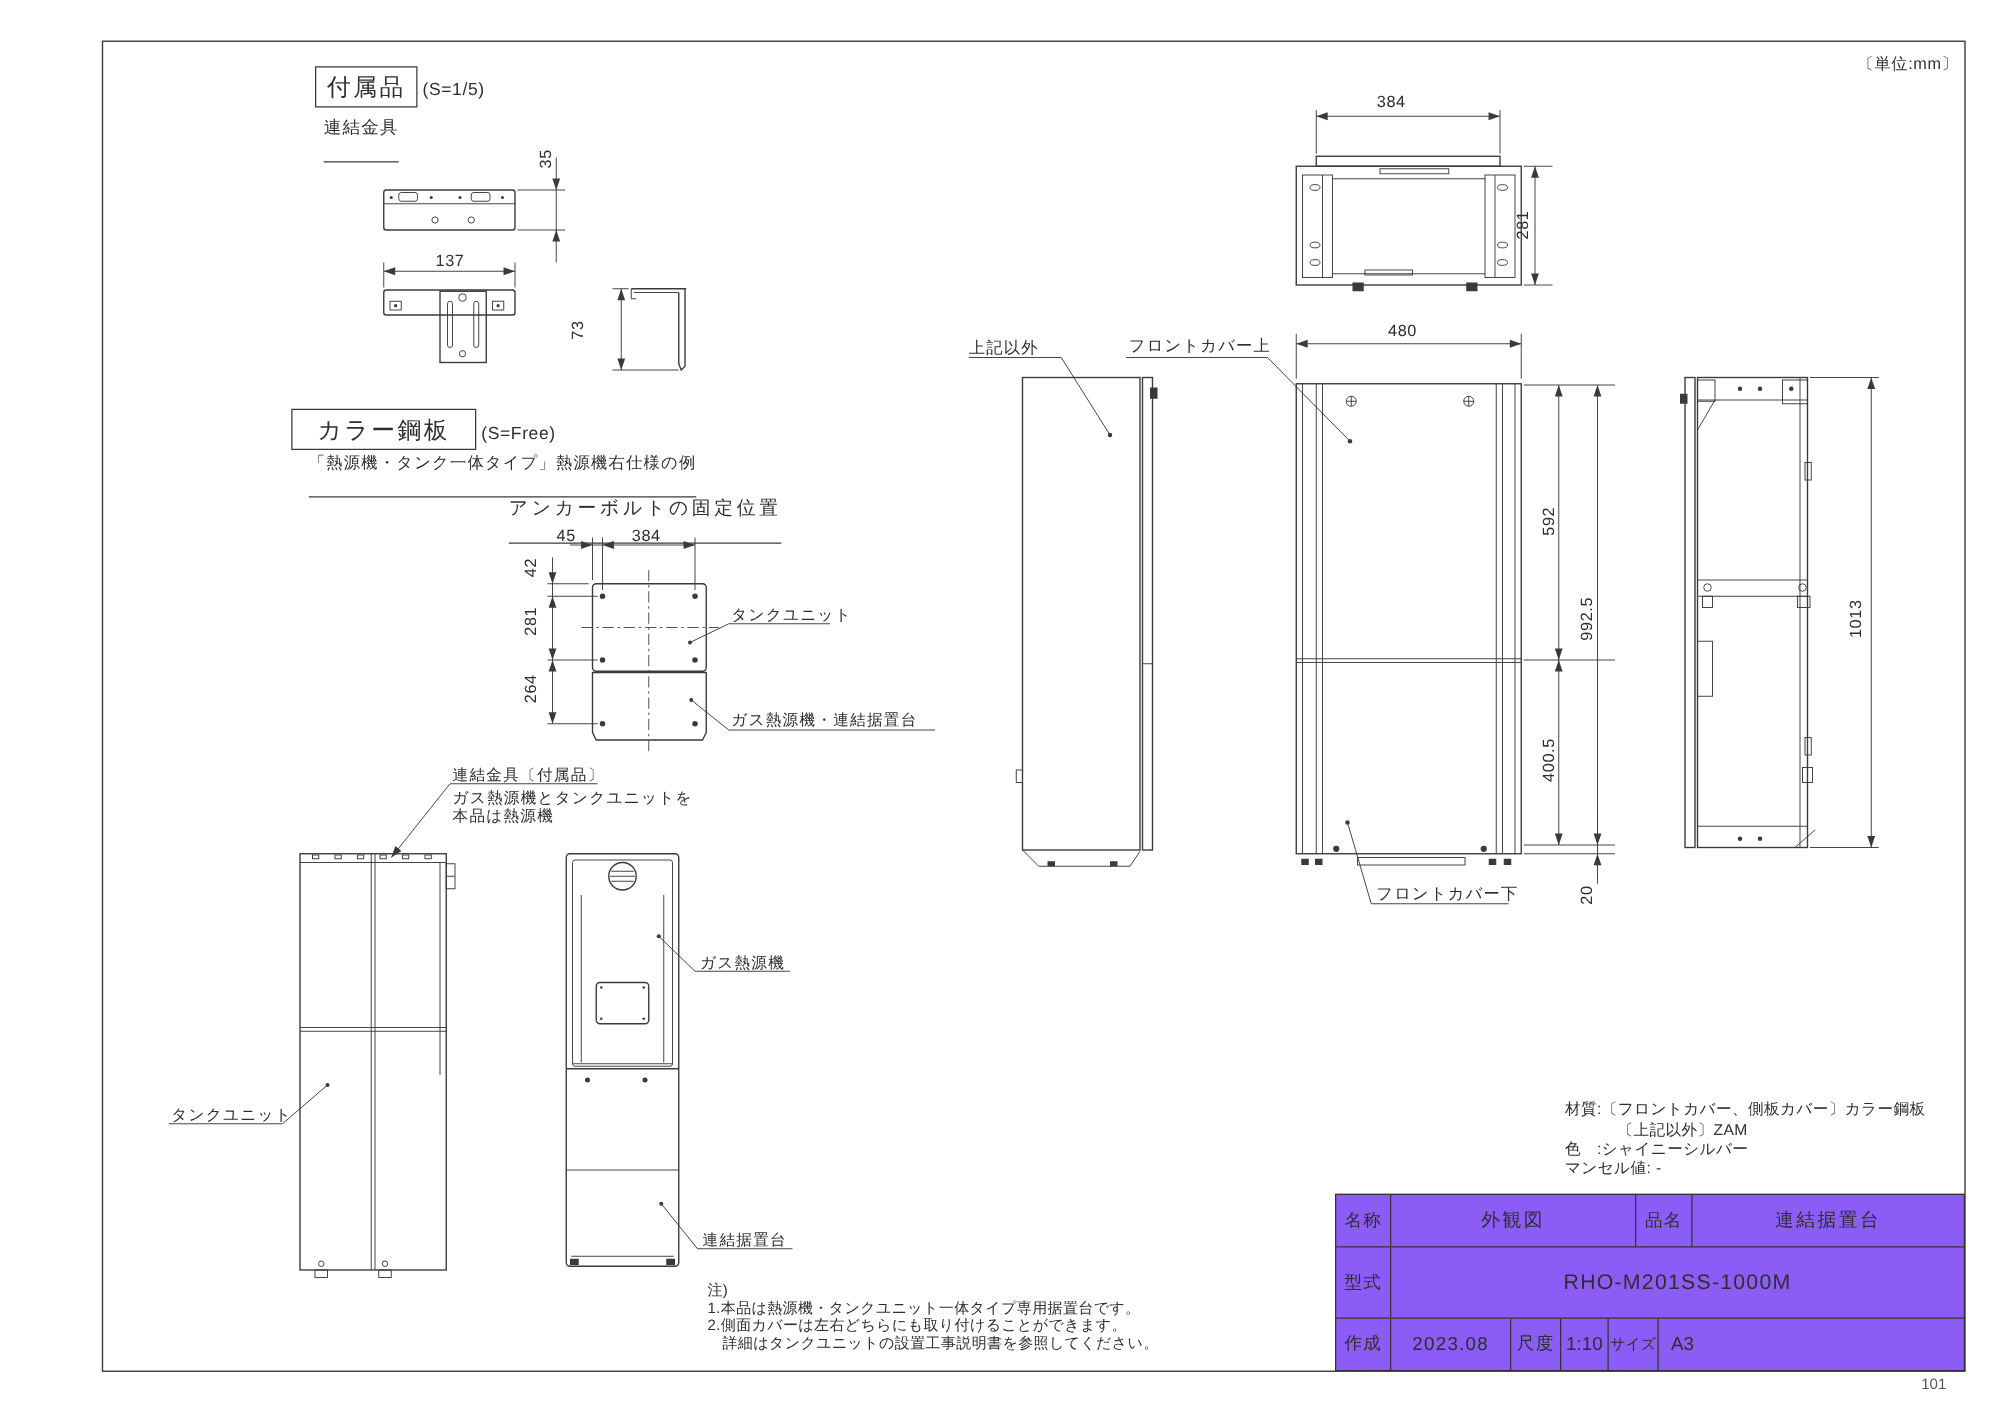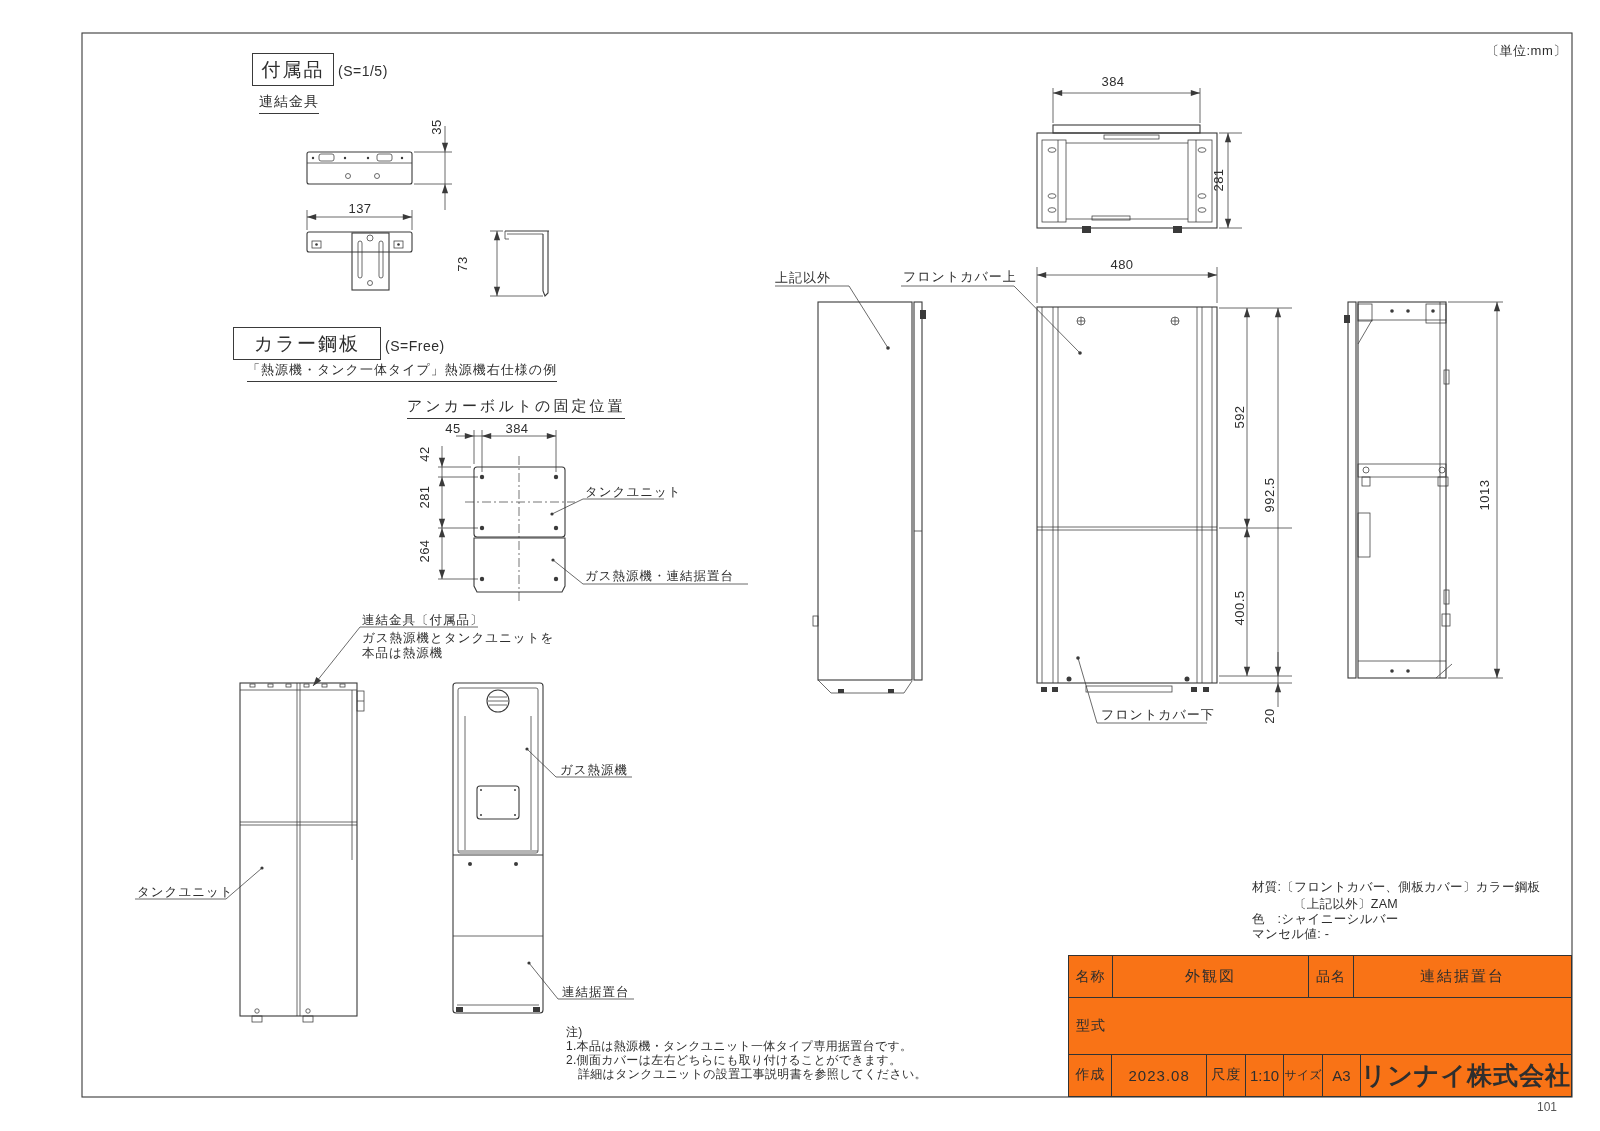--- a/index.html
+++ b/index.html
@@ -10,26 +10,26 @@
   .thin{stroke:#3a3a3a;stroke-width:0.75;fill:none;}
   .cl{stroke:#3a3a3a;stroke-width:0.7;stroke-dasharray:9 3 2 3;fill:none;}
   .fil{fill:#3a3a3a;stroke:none;}
   .lbl{position:absolute;font-size:12.5px;letter-spacing:1px;white-space:nowrap;}
   .lbl13{position:absolute;font-size:13px;letter-spacing:1px;white-space:nowrap;}
   .dht{position:absolute;transform:translate(-50%,-50%);font-size:13px;white-space:nowrap;letter-spacing:0.5px;}
   .dvt{position:absolute;transform:translate(-50%,-50%) rotate(-90deg);font-size:13px;white-space:nowrap;letter-spacing:0.5px;}
   .boxtitle{position:absolute;display:flex;align-items:center;justify-content:center;
             border:1.5px solid #3a3a3a;font-size:19px;letter-spacing:2px;background:#fff;}
   .scale-note{position:absolute;font-size:14px;letter-spacing:0.5px;white-space:nowrap;}
-  .ul{border-bottom:1.2px solid #3a3a3a;padding-bottom:2px;}
+  .ul{border-bottom:1.2px solid #3a3a3a;padding-bottom:18px;}
   .note{position:absolute;font-size:12px;letter-spacing:0.3px;white-space:nowrap;}
   .mat{position:absolute;font-size:12.5px;letter-spacing:0.3px;white-space:nowrap;}
   
   .tblock{position:absolute;left:1068px;top:955px;width:504px;height:142px;
-          border:1.6px solid #333;box-sizing:border-box;display:flex;flex-direction:column;background:#f97316;}
+          border:1.6px solid #333;box-sizing:border-box;display:flex;flex-direction:column;background:#8b5cf6;}
   .trow{display:flex;box-sizing:border-box;}
   .tcell{display:flex;align-items:center;justify-content:center;box-sizing:border-box;
          border-right:1.2px solid #333;font-size:14px;letter-spacing:1px;white-space:nowrap;}
   .tcell:last-child{border-right:none;}
   .r1{height:43px;border-bottom:1.2px solid #333;}
   .r2{height:57px;border-bottom:1.2px solid #333;}
   .r3{height:42px;}
   .company{font-weight:bold;font-size:25px;letter-spacing:1px;}
   .model{font-size:17px;letter-spacing:1px;}
   .valtext{font-size:15px;letter-spacing:2px;}
@@ -357,27 +357,27 @@
 
 <div class="tblock">
   <div class="trow r1">
     <div class="tcell" style="width:44px;">名称</div>
     <div class="tcell valtext" style="width:196px;font-family:Liberation Mono, monospace;">外観図</div>
     <div class="tcell" style="width:45px;">品名</div>
     <div class="tcell valtext" style="flex:1;">連結据置台</div>
   </div>
   <div class="trow r2">
     <div class="tcell" style="width:44px;">型式</div>
+    <div class="tcell model" style="flex:1;">RHO-M201SS-1000M</div>
   </div>
   <div class="trow r3">
     <div class="tcell" style="width:44px;">作成</div>
     <div class="tcell valtext" style="width:96px;letter-spacing:1px;">2023.08</div>
     <div class="tcell" style="width:40px;">尺度</div>
     <div class="tcell valtext" style="width:38px;letter-spacing:0;">1:10</div>
     <div class="tcell smalllbl" style="width:40px;">サイズ</div>
     <div class="tcell valtext" style="width:38px;letter-spacing:0;">A3</div>
-    <div class="tcell company" style="flex:1;">リンナイ株式会社</div>
   </div>
 </div>
 
 <span class="pagenum" style="left:1537px;top:1100px;">101</span>
 
 </div>
 
 </body></html>

